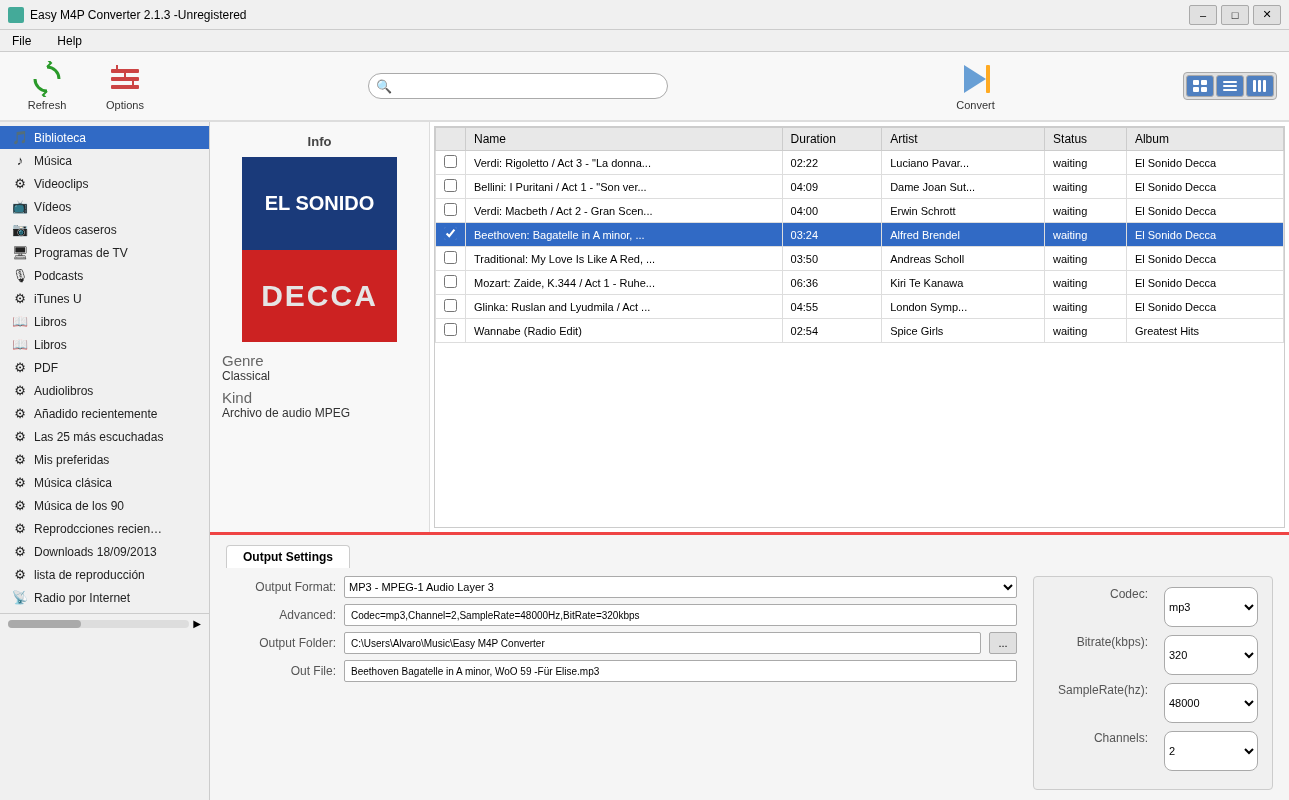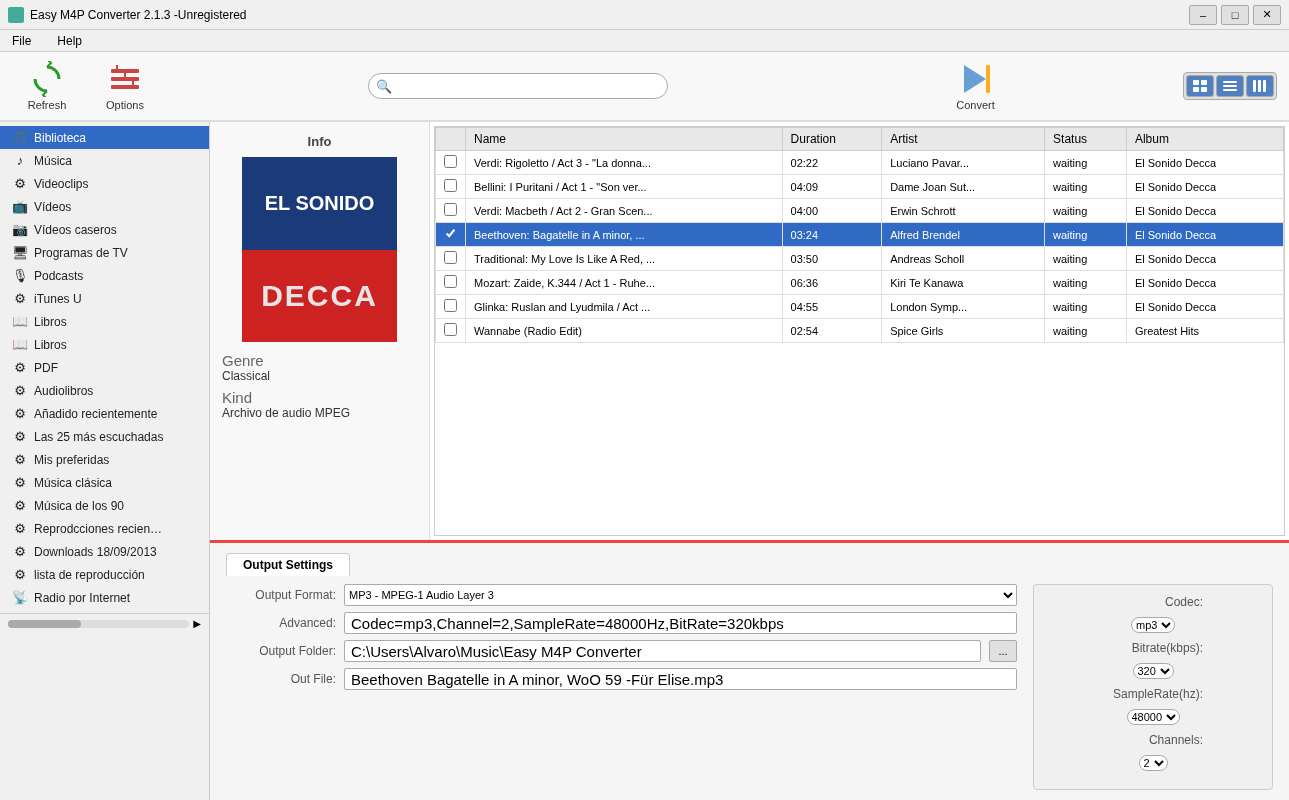--- a/index.html
+++ b/index.html
@@ -252,38 +252,37 @@
       border-radius: 2px;
       font-size: 11px;
       background: white;
     }
     .settings-input-wide {
       flex: 1;
       height: 22px;
       border: 1px solid #aaa;
       border-radius: 2px;
       padding: 0 6px;
-      font-size: 15px;
+      font-size: 10px;
       background: white;
     }
     .browse-btn {
       width: 28px;
       height: 22px;
       border: 1px solid #aaa;
       border-radius: 2px;
       background: #e0e0e0;
       cursor: pointer;
       font-size: 11px;
     }
     .right-row {
       display: flex;
-      align-items: center;
+      align-items: flex-start;
       margin-bottom: 8px;
-      gap: 8px;
-      flex-direction: column;
+      gap: 16px;
     }
     .right-label {
       width: 100px;
       text-align: right;
       font-size: 12px;
       color: #555;
     }
     .right-select {
       flex: 1;
       height: 40px;

